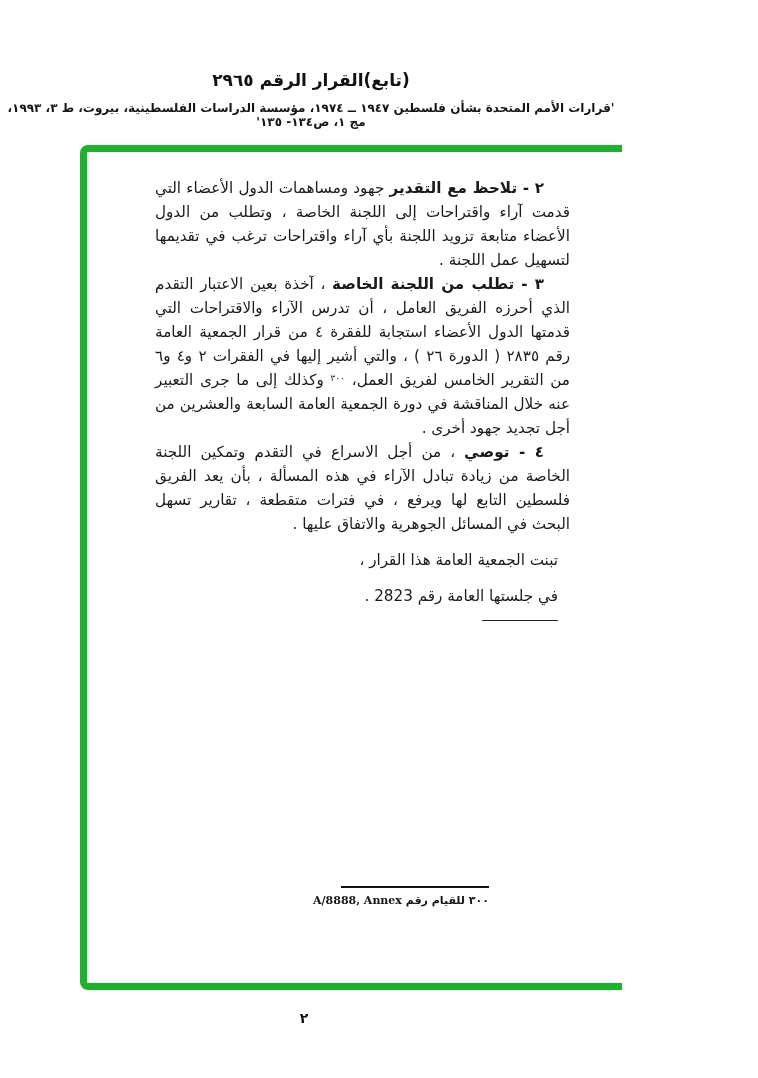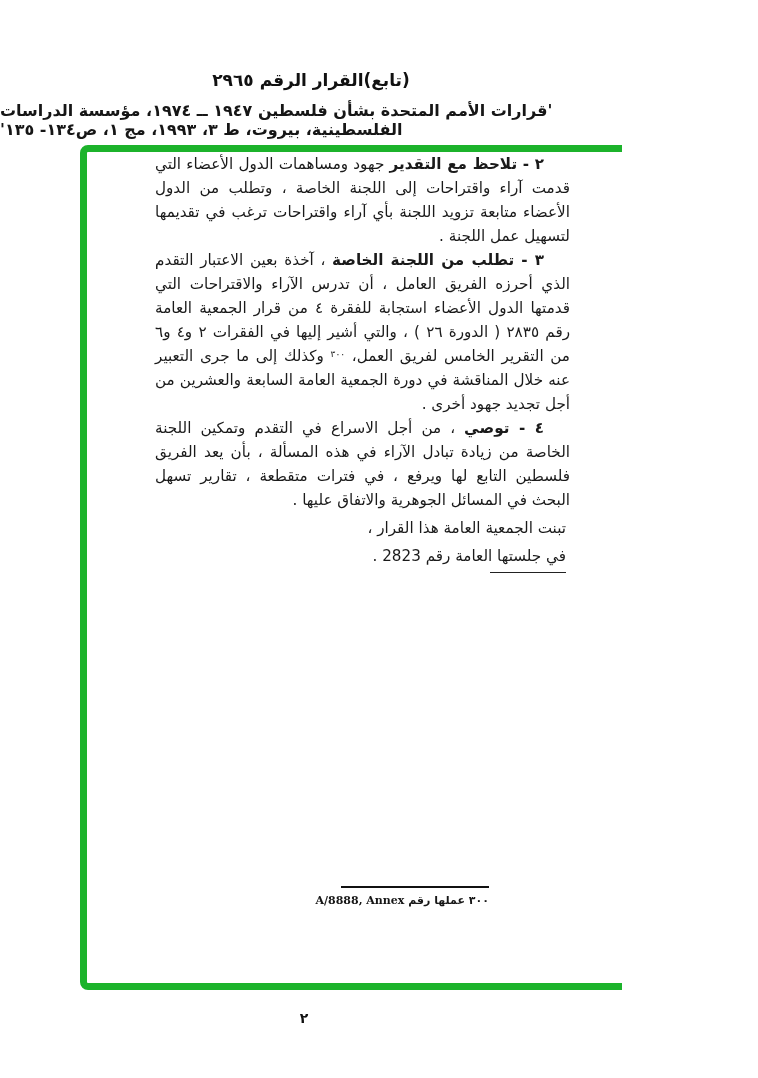--- a/index.html
+++ b/index.html
@@ -25,39 +25,39 @@
     font-weight: bold;
     color: #111;
     direction: rtl;
     letter-spacing: 0.5px;
   }
   .page-subtitle {
     position: absolute;
     top: 101px;
     left: 0;
     right: 0;
-    text-align: left;
-    font-size: 16px;
+    text-align: center;
+    font-size: 12px;
     font-weight: bold;
     color: #161616;
     direction: rtl;
   }
   .highlight-box {
     position: absolute;
     left: 80px;
     top: 145px;
     width: 593px;
     height: 831px;
     border: 7px solid #1cb32b;
     border-radius: 8px;
     background: transparent;
   }
   .doc-text {
     position: absolute;
-    top: 152px;
+    top: 176px;
     left: 155px;
     width: 415px;
     direction: rtl;
     text-align: justify;
     text-align-last: right;
     font-size: 15.2px;
     line-height: 24px;
     color: #1a1a1a;
   }
   .doc-text p {
@@ -69,21 +69,21 @@
     font-size: 9px;
     line-height: 0;
     vertical-align: 4px;
   }
   .closing {
     margin-top: 2px;
     padding-left: 140px;
     text-align: right;
     text-align-last: right;
   }
-  .closing div { margin: 4px; }
+  .closing div { margin: 12px; }
   .closing-divider {
     width: 76px;
     height: 0;
     border-top: 1.5px solid #222;
     margin: 14px 150px 0 0;
   }
   .footnote {
     position: absolute;
     top: 886px;
     right: 133px;
@@ -136,18 +136,18 @@
     <div class="closing">
       <div>تبنت الجمعية العامة هذا القرار ،</div>
       <div>في جلستها العامة رقم 2823 .</div>
       <div class="closing-divider"></div>
     </div>
 
   </div>
 
   <div class="footnote">
     <div class="footnote-divider"></div>
-    <div><span>٣٠٠</span>&nbsp;<span>عملها رقم</span>&nbsp;<span class="doc-ref">A/8888, Annex</span></div>
+    <div><span>٣٠٠</span>&nbsp;<span>للقيام رقم</span>&nbsp;<span class="doc-ref">A/8888, Annex</span></div>
   </div>
 
   <div class="page-number">٢</div>
 
 </div>
 
 </body></html>

